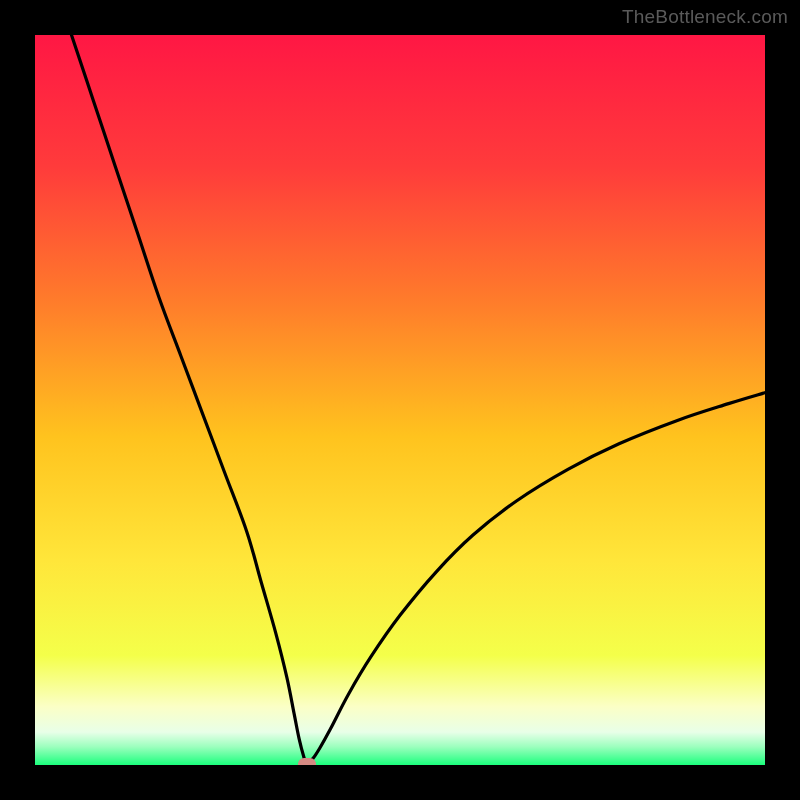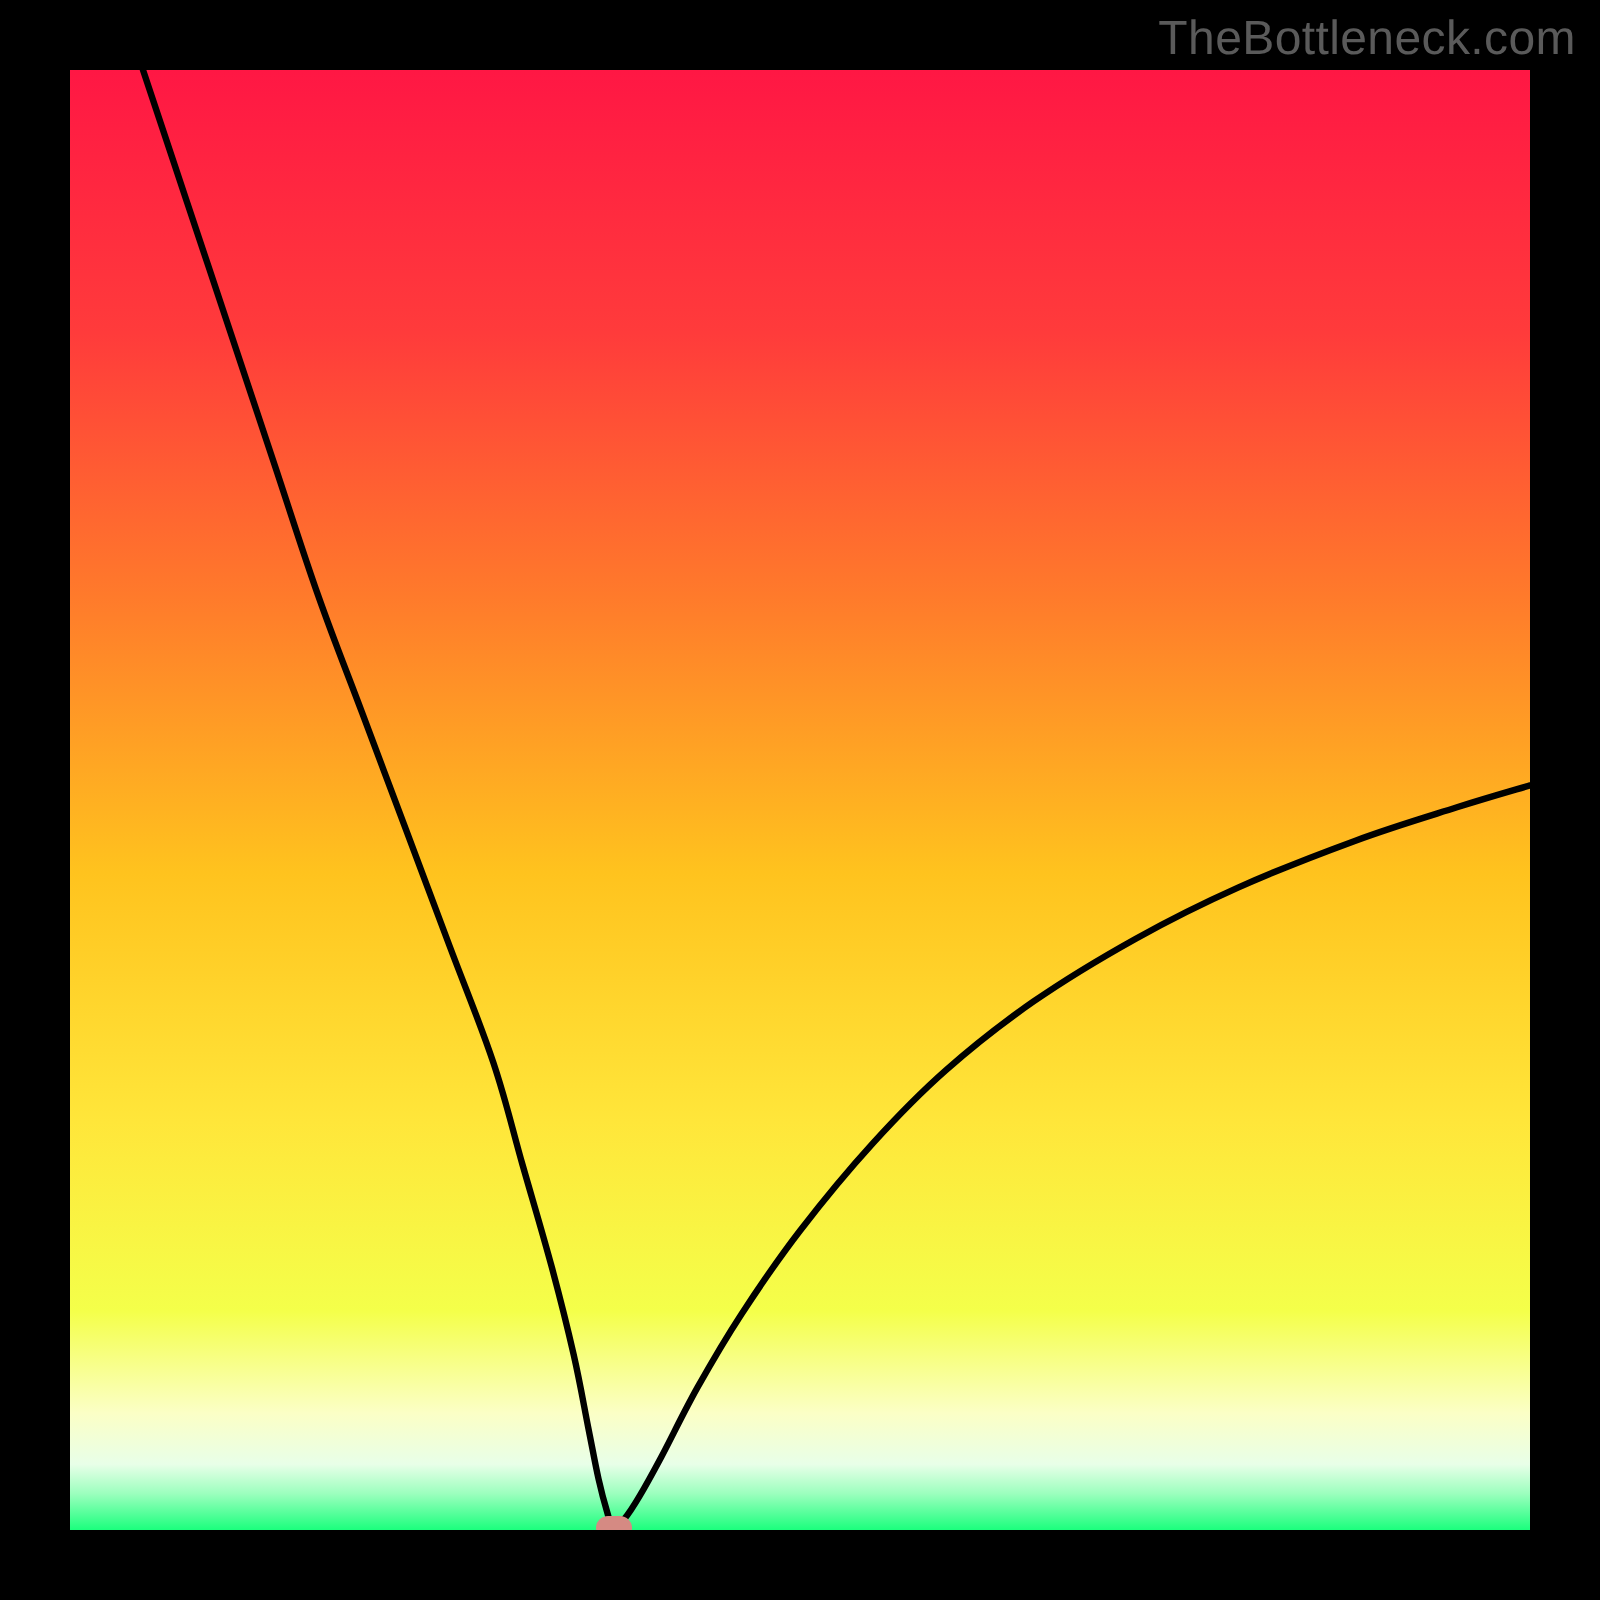--- a/index.html
+++ b/index.html
@@ -32,21 +32,21 @@
     left: 0;
     top: 0;
     width: 100%;
     height: 100%;
   }
   .watermark {
     position: absolute;
     top: 6px;
     right: 12px;
     color: #5a5a5a;
-    font-size: 24px;
+    font-size: 19px;
     font-weight: 500;
     letter-spacing: 0.2px;
   }
   svg.curve {
     position: absolute;
     left: 0;
     top: 0;
     width: 100%;
     height: 100%;
   }

